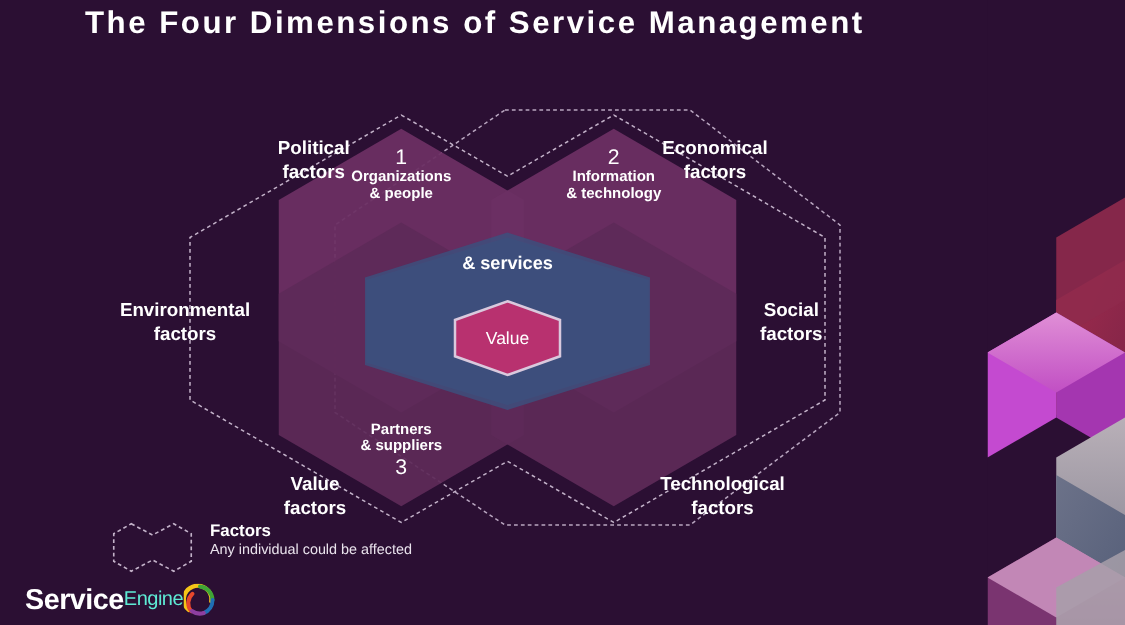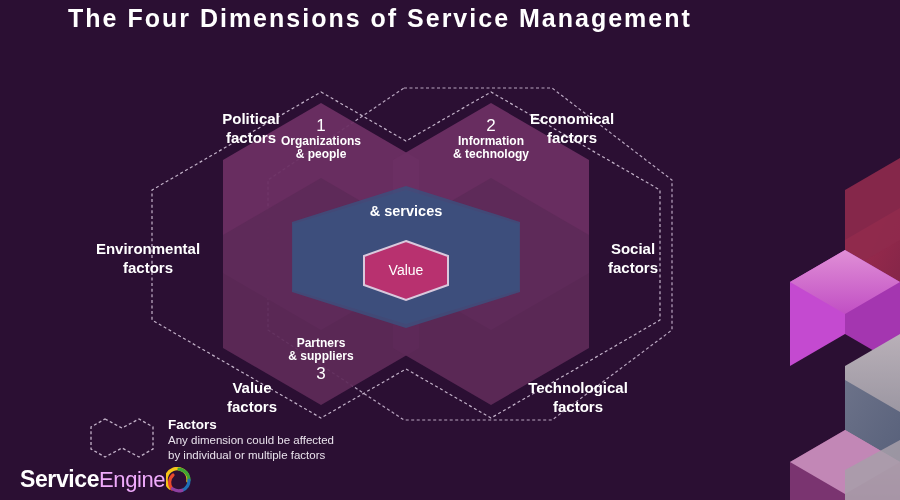--- a/index.html
+++ b/index.html
@@ -101,21 +101,21 @@
     color:#e9e2ec; font-size:11.5px; line-height:1.28;
     white-space:nowrap;
   }
 
   
   #me-logo {
     position:absolute; left:20px; top:466px;
     display:flex; align-items:center;
   }
   #me-manage { color:#ffffff; font-size:23px; font-weight:bold; letter-spacing:-0.4px;}
-  #me-engine { color:#f0abfc; font-size:22px; font-weight:normal; letter-spacing:-0.4px;}
+  #me-engine { color:#5eead4; font-size:16px; font-weight:normal; letter-spacing:-0.4px;}
   #me-swoosh { width:26px; height:26px; margin-left:1px; }
 
   
   #cubes { position:absolute; right:0; top:0; width:110px; height:500px; }
 </style>
 </head>
 <body>
 
 <div id="stage">
 
@@ -275,22 +275,21 @@
     <div>Technological</div>
     <div>factors</div>
   </div>
 
   <div id="legend">
     <svg id="legend-icon" viewBox="0 0 68 44">
       <path d="M 17,3 L 34,12 L 51,3 L 65,11 L 65,33 L 51,41 L 34,32 L 17,41 L 3,33 L 3,11 Z" fill="none" stroke="#c3b2c9" stroke-width="1.3" stroke-dasharray="3,2.4"></path>
     </svg>
     <div id="legend-text">
       <div id="legend-title">Factors</div>
-      <div class="legend-desc">Any dimension could be affected</div>
-      <div class="legend-desc">by individual or multiple factors</div>
+      <div class="legend-desc">Any individual could be affected</div>
     </div>
   </div>
 
   <div id="me-logo">
     <span id="me-manage">Service</span>
     <span id="me-engine">Engine</span>
     <svg id="me-swoosh" viewBox="0 0 26 26">
       <path d="M4 21 A11 11 0 1 1 22 14" fill="none" stroke="#f5c518" stroke-width="3.4" stroke-linecap="round"></path>
       <path d="M6 22 A10 10 0 0 1 7 8" fill="none" stroke="#e8482c" stroke-width="3.2" stroke-linecap="round"></path>
       <path d="M13 2.2 A11 11 0 0 1 23 13" fill="none" stroke="#3fa535" stroke-width="3.2" stroke-linecap="round"></path>

